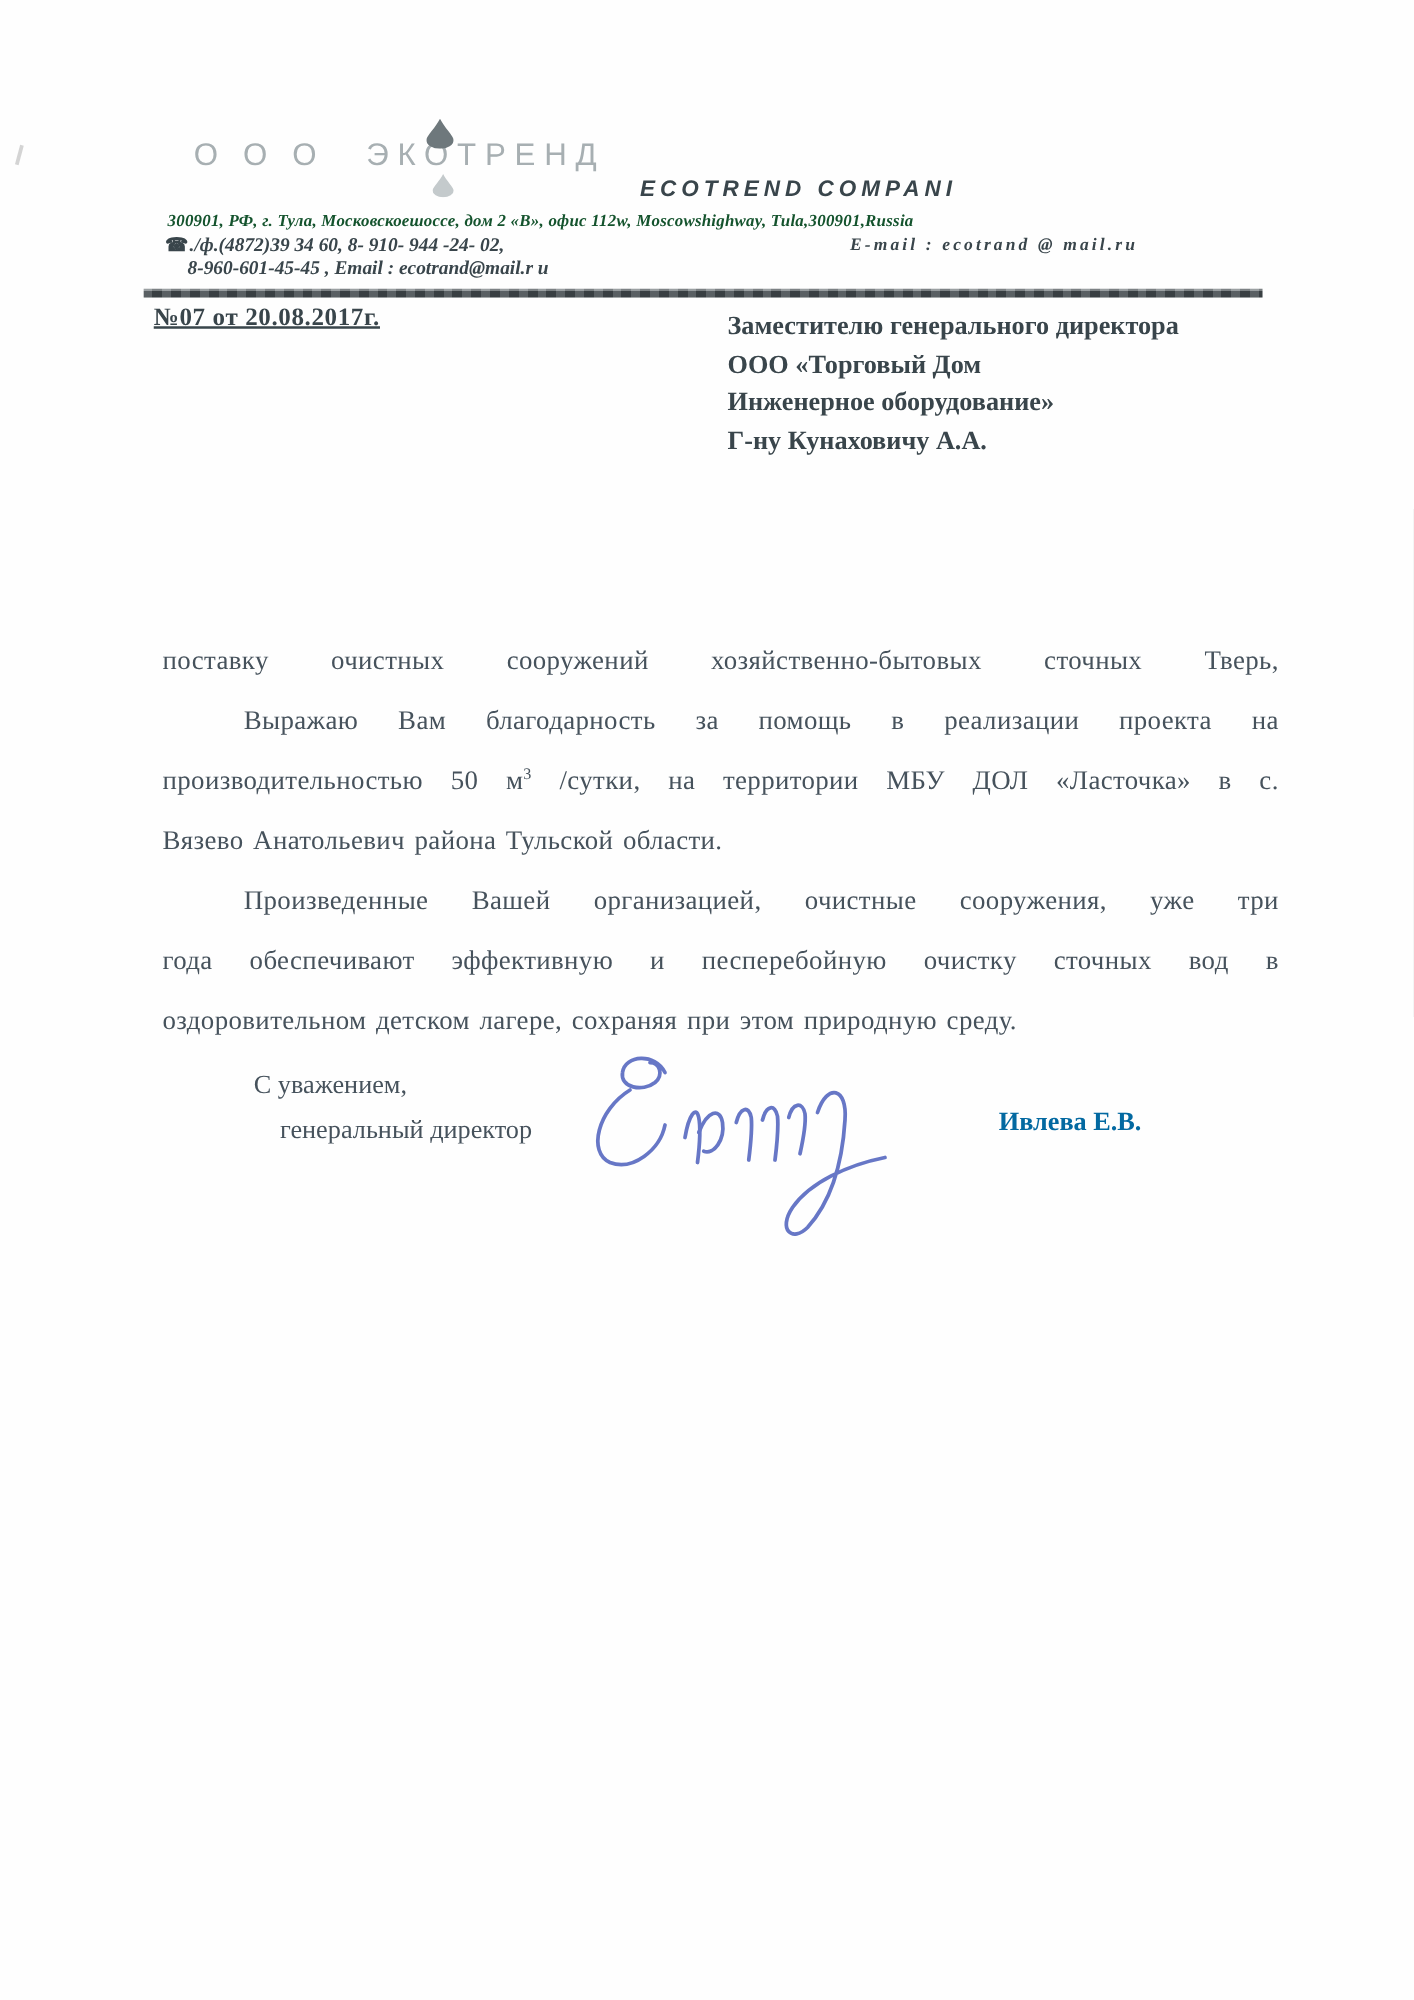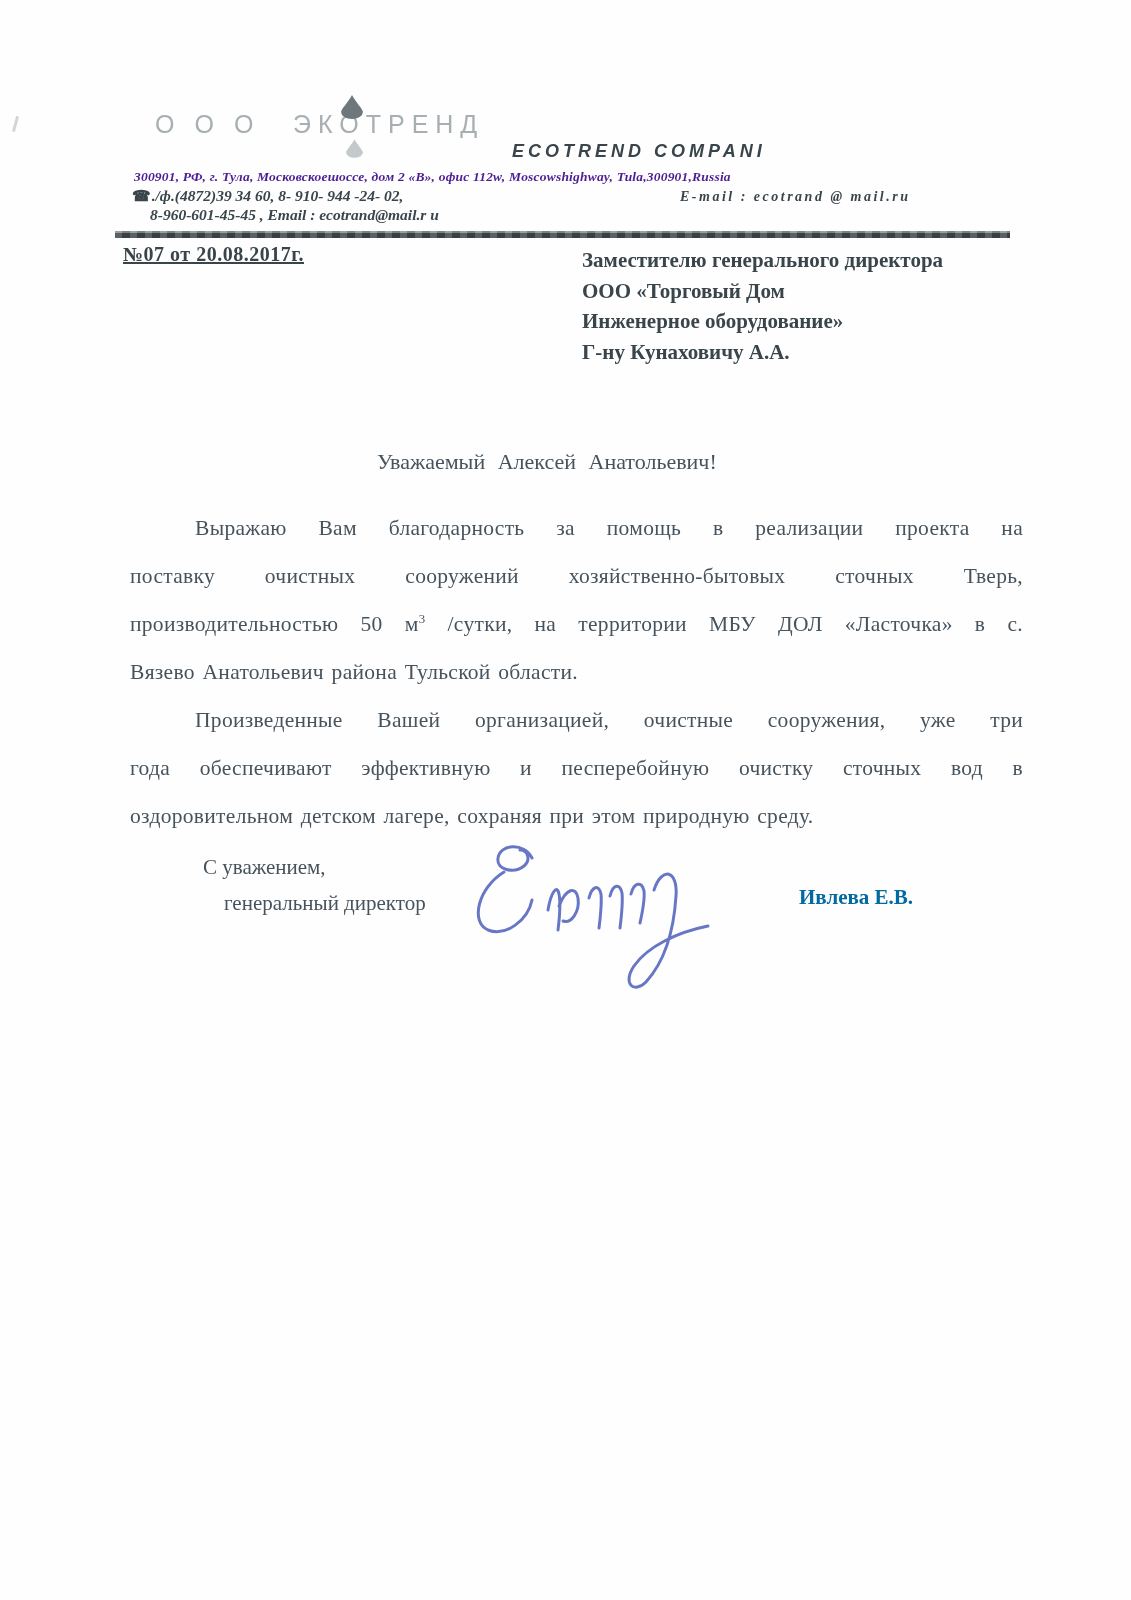--- a/index.html
+++ b/index.html
@@ -14,21 +14,21 @@
   .scan-artifact { left:14px; top:116px; width:3px; height:16px; background:#d4d4d4; transform:rotate(15deg); }
 
   
   .logo-ooo  { left:155px; top:110px; font-family:"Liberation Sans",sans-serif; font-size:25px; letter-spacing:20px; color:#a7afb2; }
   .logo-name { left:293px; top:110px; font-family:"Liberation Sans",sans-serif; font-size:25px; letter-spacing:7px;  color:#a7afb2; }
   .droplet-top    { left:341px; top:95px;  }
   .droplet-bottom { left:346px; top:139px; }
 
   
   .company-en { left:512px; top:141px; font-family:"Liberation Sans",sans-serif; font-style:italic; font-weight:700; font-size:18px; letter-spacing:4px; color:#39454b; white-space:nowrap; }
-  .address    { left:134px; top:169px; font-style:italic; font-weight:700; font-size:13.5px; letter-spacing:0.2px; color:#4c1d95; white-space:nowrap; }
+  .address    { left:134px; top:169px; font-style:italic; font-weight:700; font-size:13.5px; letter-spacing:0.2px; color:#14532d; white-space:nowrap; }
   .phone1     { left:132px; top:187px; font-style:italic; font-weight:700; font-size:15.5px; color:#39454b; white-space:nowrap; }
   .phone1 .phone-glyph { font-style:normal; font-size:15px; margin-right:1px; }
   .email-right{ left:680px; top:189px; font-style:italic; font-weight:700; font-size:14px; letter-spacing:2.5px; color:#39454b; white-space:nowrap; }
   .phone2     { left:150px; top:206px; font-style:italic; font-weight:700; font-size:15.5px; color:#39454b; white-space:nowrap; }
 
   .rule {
     left:115px; top:231px; width:895px; height:7px;
     background:
       repeating-linear-gradient(90deg, rgba(255,255,255,0.14) 0 7px, rgba(0,0,0,0.10) 7px 15px),
       linear-gradient(to bottom, #8a9093 0%, #8a9093 22%, #3f464a 22%, #3f464a 100%);
@@ -83,25 +83,24 @@
 
   <div class="abs ref-number">№07 от 20.08.2017г.</div>
 
   <div class="abs recipient">
     <div>Заместителю генерального директора</div>
     <div>ООО «Торговый Дом</div>
     <div>Инженерное оборудование»</div>
     <div>Г-ну Кунаховичу А.А.</div>
   </div>
 
-  <div class="abs salutation">Уважаемый Алексей Анатольевич!</div>
 
   <div class="abs bodytext">
+    <div class="line justify">поставку очистных сооружений хозяйственно-бытовых сточных Тверь,</div>
     <div class="line justify indent">Выражаю Вам благодарность за помощь в реализации проекта на</div>
-    <div class="line justify">поставку очистных сооружений хозяйственно-бытовых сточных Тверь,</div>
     <div class="line justify"><span>производительностью 50 м</span><sup>3</sup><span> /сутки, на территории МБУ ДОЛ «Ласточка» в с.</span></div>
     <div class="line">Вязево Анатольевич района Тульской области.</div>
     <div class="line justify indent">Произведенные Вашей организацией, очистные сооружения, уже три</div>
     <div class="line justify">года обеспечивают эффективную и песперебойную очистку сточных вод в</div>
     <div class="line">оздоровительном детском лагере, сохраняя при этом природную среду.</div>
   </div>
 
   <div class="abs closing1">С уважением,</div>
   <div class="abs closing2">генеральный директор</div>
 

